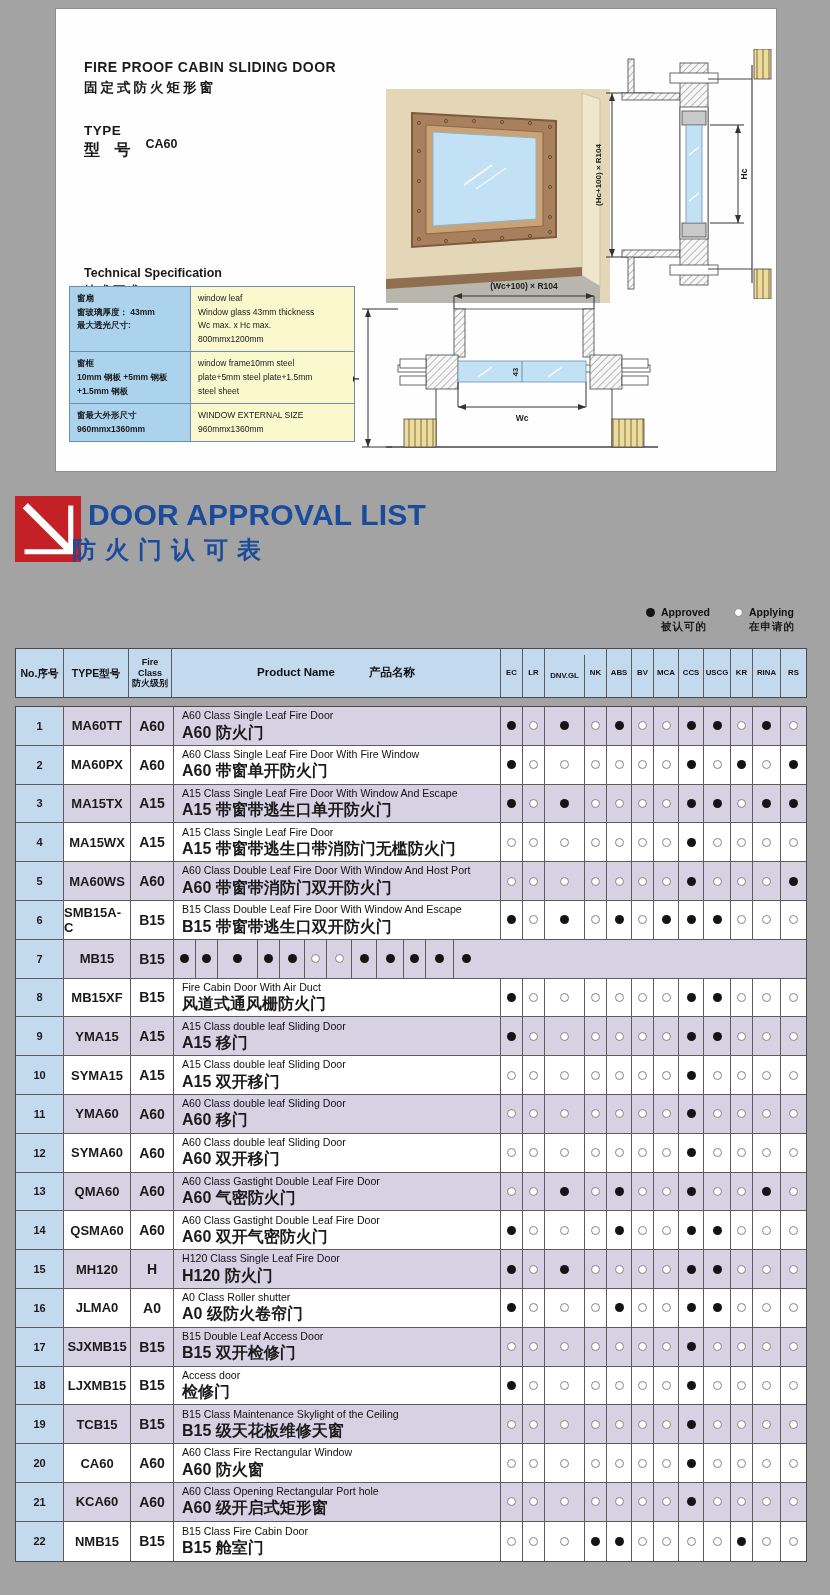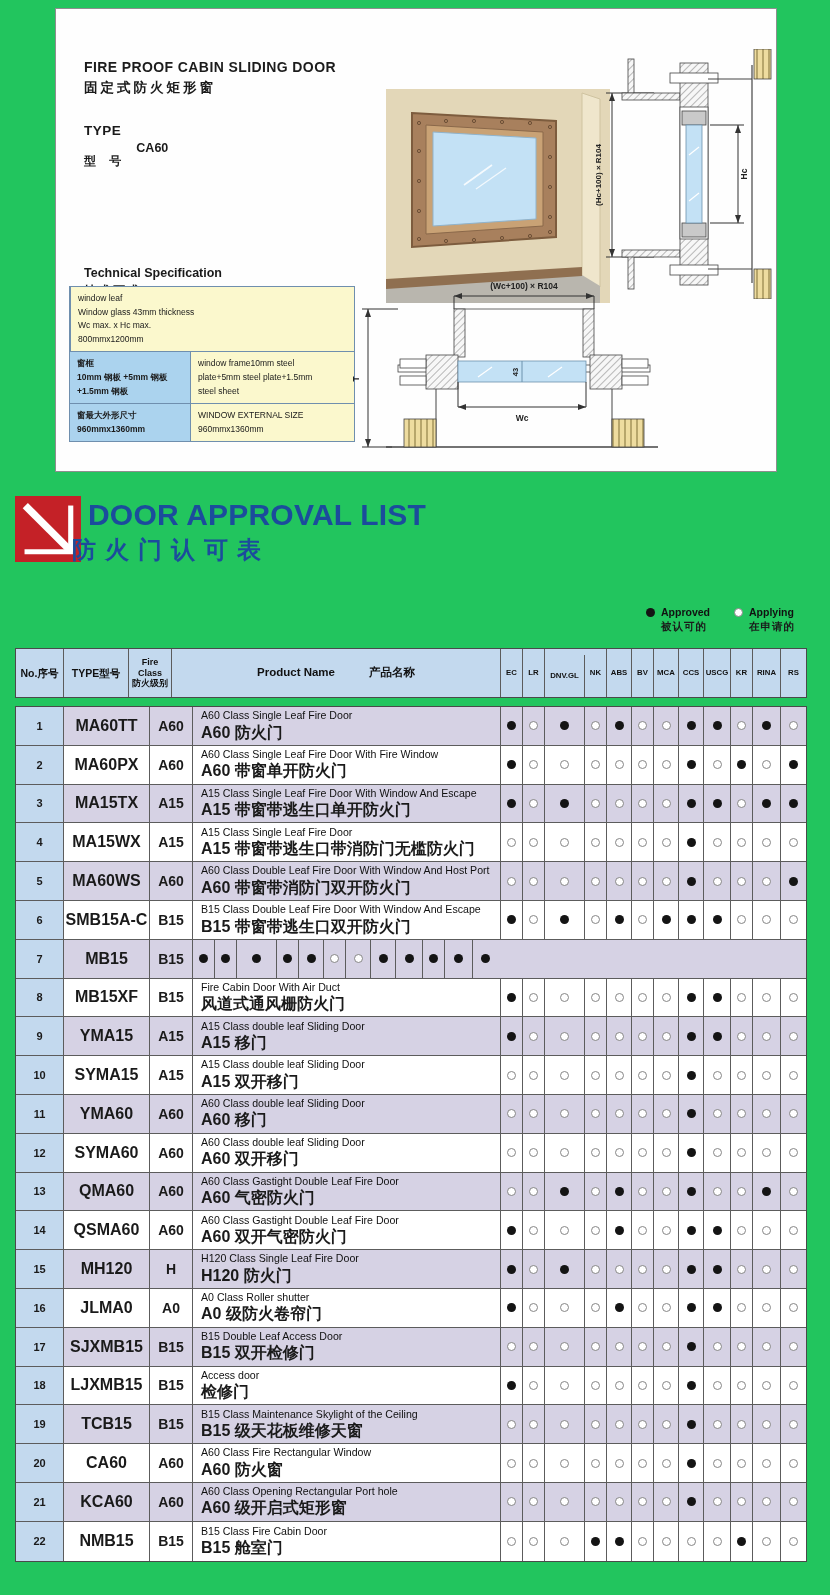--- a/index.html
+++ b/index.html
@@ -1,25 +1,25 @@
 <!DOCTYPE html>
 <html><head>
 <meta charset="utf-8">
 <style>
   html,body{margin:0;padding:0;background:#fff}
-  #page{position:relative;width:830px;height:1595px;background:#22c55e;font-family:"Liberation Sans",sans-serif;color:#1a1a1a;overflow:hidden}
+  #page{position:relative;width:830px;height:1595px;background:#a3a3a3;font-family:"Liberation Sans",sans-serif;color:#1a1a1a;overflow:hidden}
 
   
   .frame{position:absolute;left:55px;top:8px;width:720px;height:462px;border:1px solid #8e8e8e;background:#fefefe}
   .doc-title{position:absolute;left:28px;top:50px}
   .doc-title .en{font-size:14px;font-weight:700;letter-spacing:.4px;color:#1c1c1c}
   .doc-title .zh{font-size:13.5px;font-weight:700;margin-top:4px;letter-spacing:3px}
   .type-block{position:absolute;left:28px;top:114px;display:flex;align-items:center;gap:10px}
   .type-block .l1{font-size:13.5px;font-weight:600;letter-spacing:.5px}
-  .type-block .l2{font-size:12px;font-weight:700;letter-spacing:5px;margin-top:15px}
+  .type-block .l2{font-size:16px;font-weight:700;letter-spacing:5px;margin-top:2px}
   .type-block .val{font-size:12.5px;font-weight:600;margin-top:3px}
   .spec-heading{position:absolute;left:28px;top:257px}
   .spec-heading .en{font-size:12.5px;font-weight:600}
   .spec-heading .zh{font-size:12.5px;font-weight:700;margin-top:3px;letter-spacing:2px}
   .spec-table{position:absolute;left:13px;top:277px;width:284px;border:1px solid #6f8fae;background:#fbf8cd}
   .spec-row{display:flex;border-bottom:1px solid #6f8fae}
   .spec-row:last-child{border-bottom:none}
   .spec-cell{padding:5px 7px;font-size:8.5px;line-height:1.6;box-sizing:border-box}
   .spec-cell.zh{width:120px;background:#abd3ee;font-weight:700}
   .spec-cell.en{flex:1;background:#fbf8cd;border-left:1px solid #6f8fae;font-weight:500}
@@ -49,21 +49,21 @@
   .hcell.name{flex:1;flex-direction:row;gap:34px;font-size:11.5px}
   .hcell.soc{font-size:7.8px;padding:0 1px}
   .abody{margin-top:8px;border:1px solid #4a4a4a;box-sizing:border-box}
   .arow{display:flex;height:38.8px;border-bottom:1px solid #5c5c5c;box-sizing:border-box}
   .arow:last-child{border-bottom:none}
   .arow:nth-child(odd){background:#d6d2e4}
   .arow:nth-child(even){background:#fff}
   .acell{display:flex;align-items:center;justify-content:center;border-right:1px solid #5c5c5c;box-sizing:border-box}
   .acell:last-child{border-right:none}
   .acell.no{width:48px;background:#c3d9ee;font-weight:700;font-size:11px}
-  .acell.type{width:86px;font-weight:700;font-size:16px}
+  .acell.type{width:67px;font-weight:700;font-size:13px}
   .acell.fire{width:43px;font-weight:700;font-size:14px}
   .acell.pname{flex:1;flex-direction:column;align-items:flex-start;justify-content:center;padding-left:8px;line-height:1.25}
   .pname-en{font-size:10.6px;color:#101010}
   .pname-zh{font-size:16px;font-weight:700}
 </style>
 </head>
 <body>
 
 <div id="page">
 
@@ -82,20 +82,25 @@
       <div class="val">CA60</div>
     </div>
 
     <div class="spec-heading">
       <div class="en">Technical Specification</div>
       <div class="zh">技术要求</div>
     </div>
 
     <div class="spec-table">
         <div class="spec-row">
+          <div class="spec-cell zh">
+            <div>窗扇</div>
+            <div>窗玻璃厚度：  43mm</div>
+            <div>最大透光尺寸:</div>
+          </div>
           <div class="spec-cell en">
             <div>window leaf</div>
             <div>Window glass 43mm thickness</div>
             <div>Wc max. x Hc max.</div>
             <div>800mmx1200mm</div>
           </div>
         </div>
         <div class="spec-row">
           <div class="spec-cell zh">
             <div>窗框</div>

